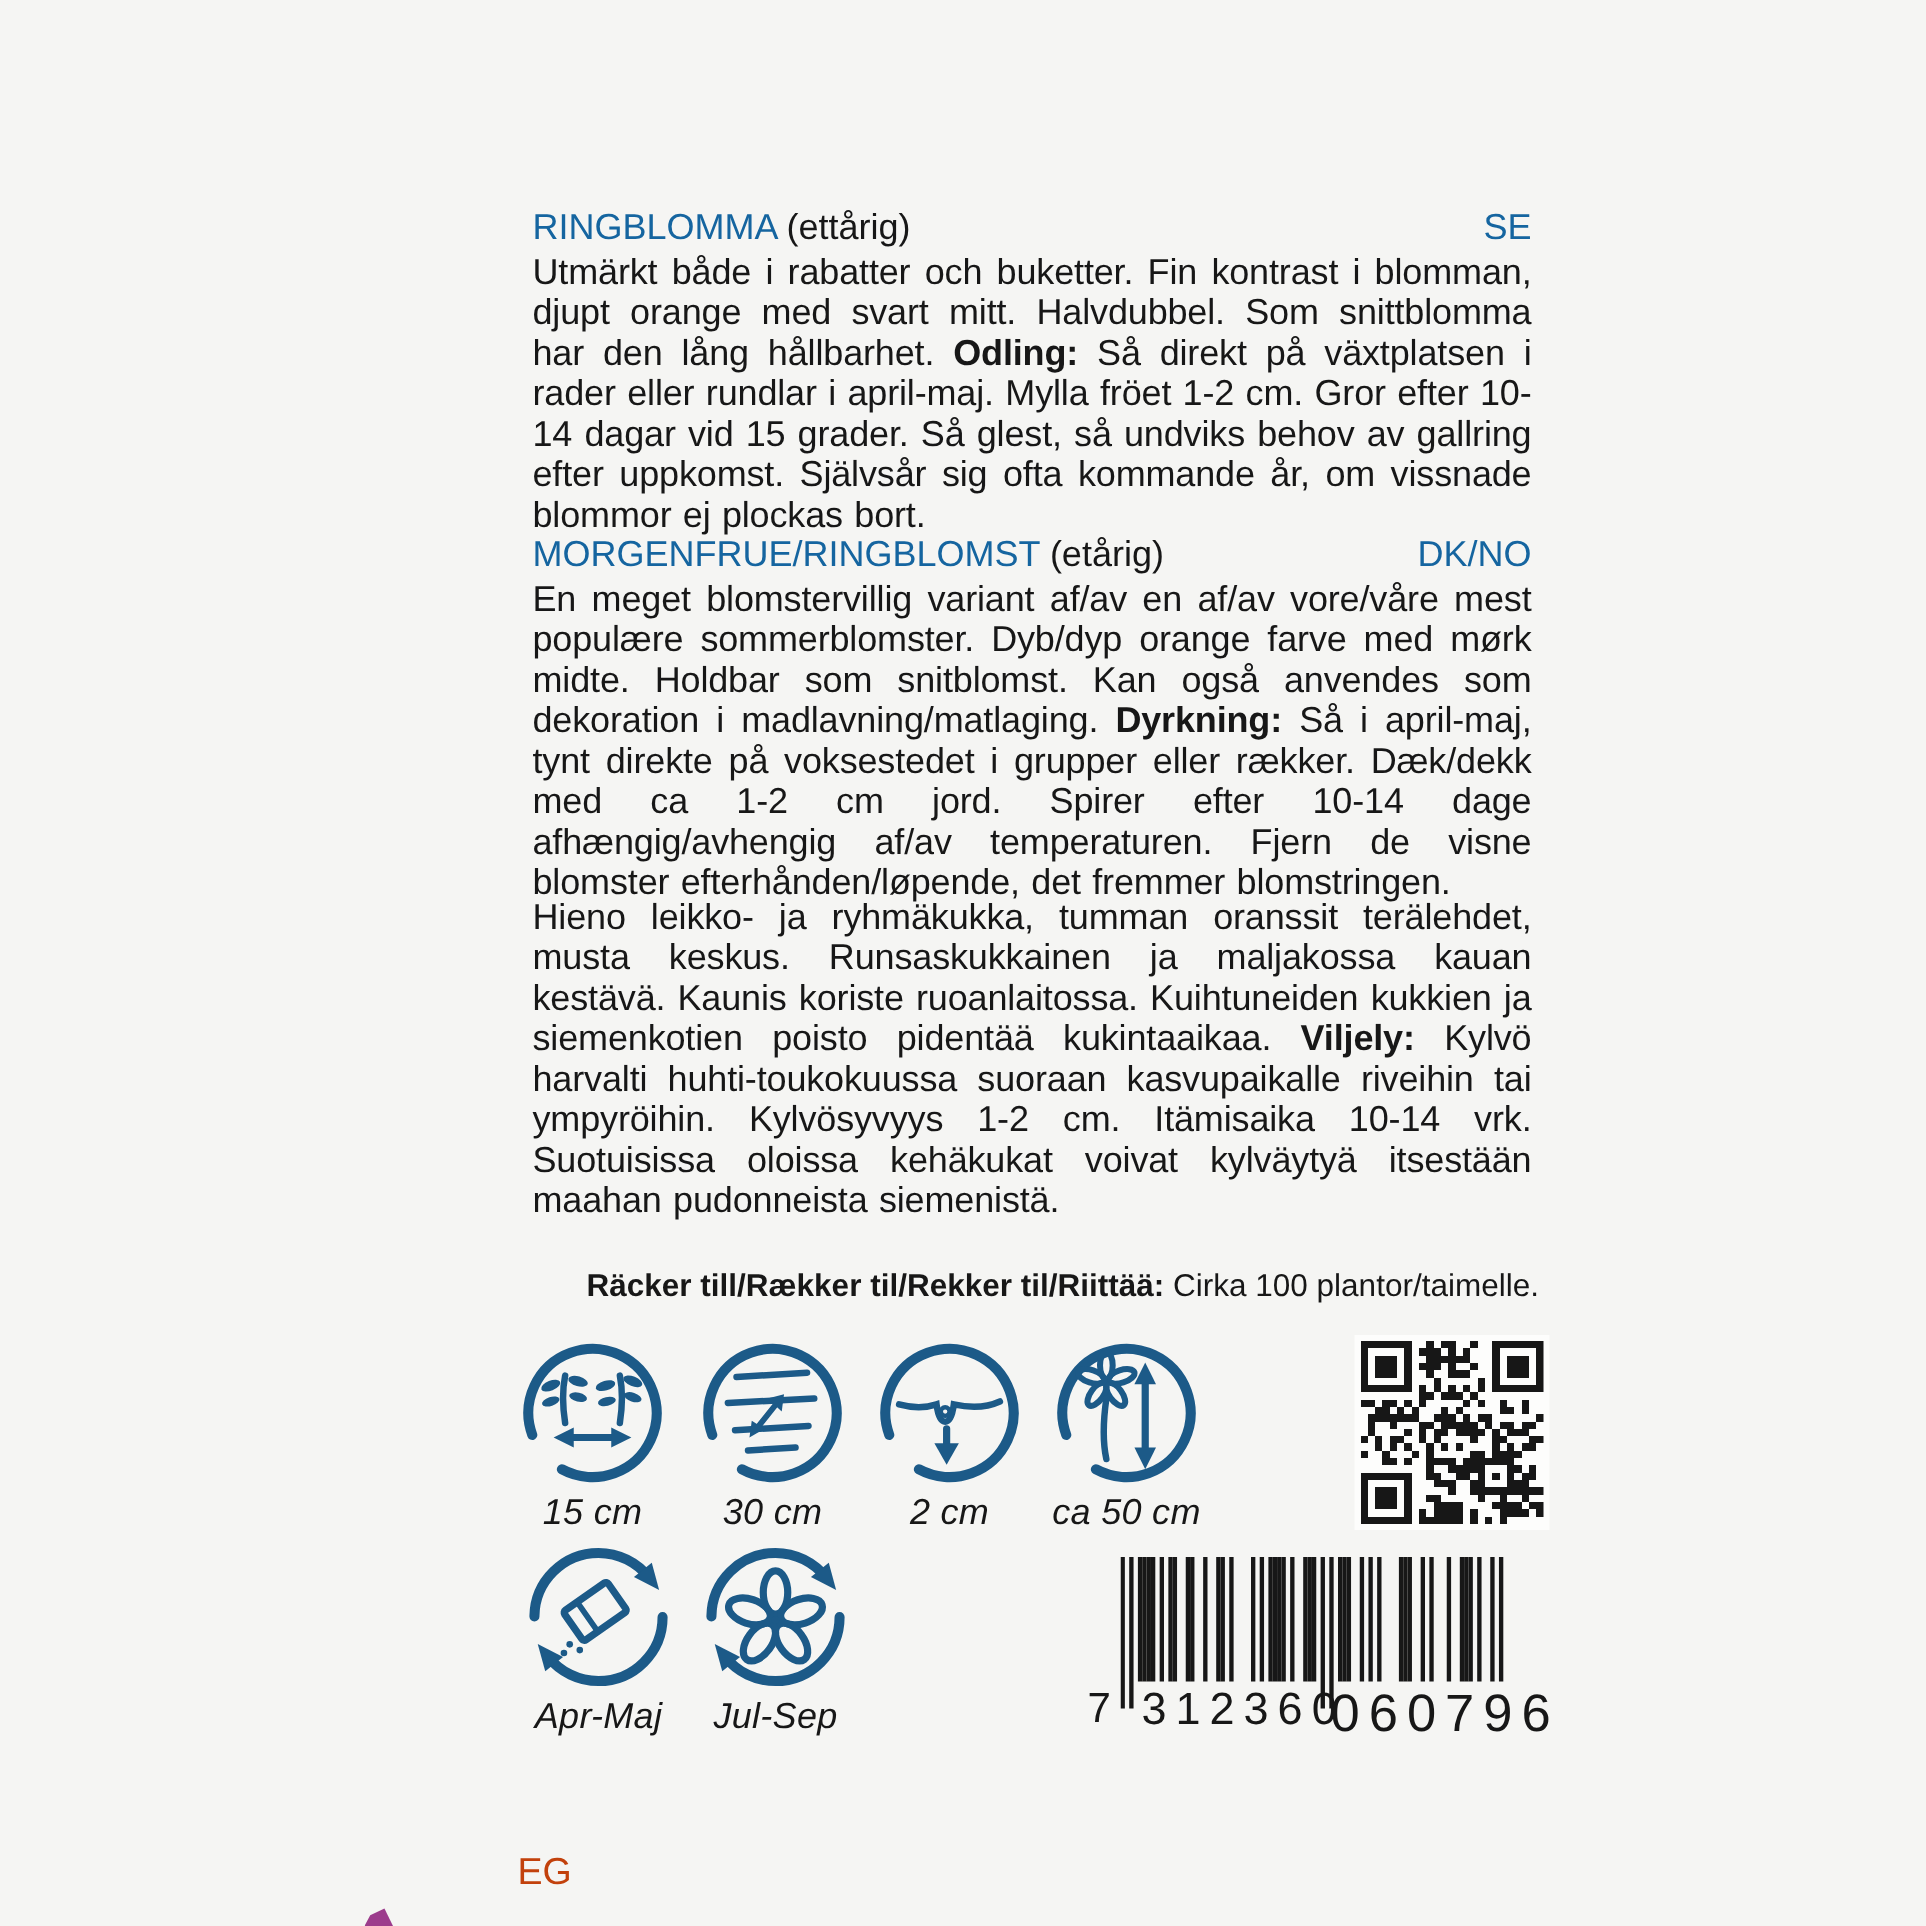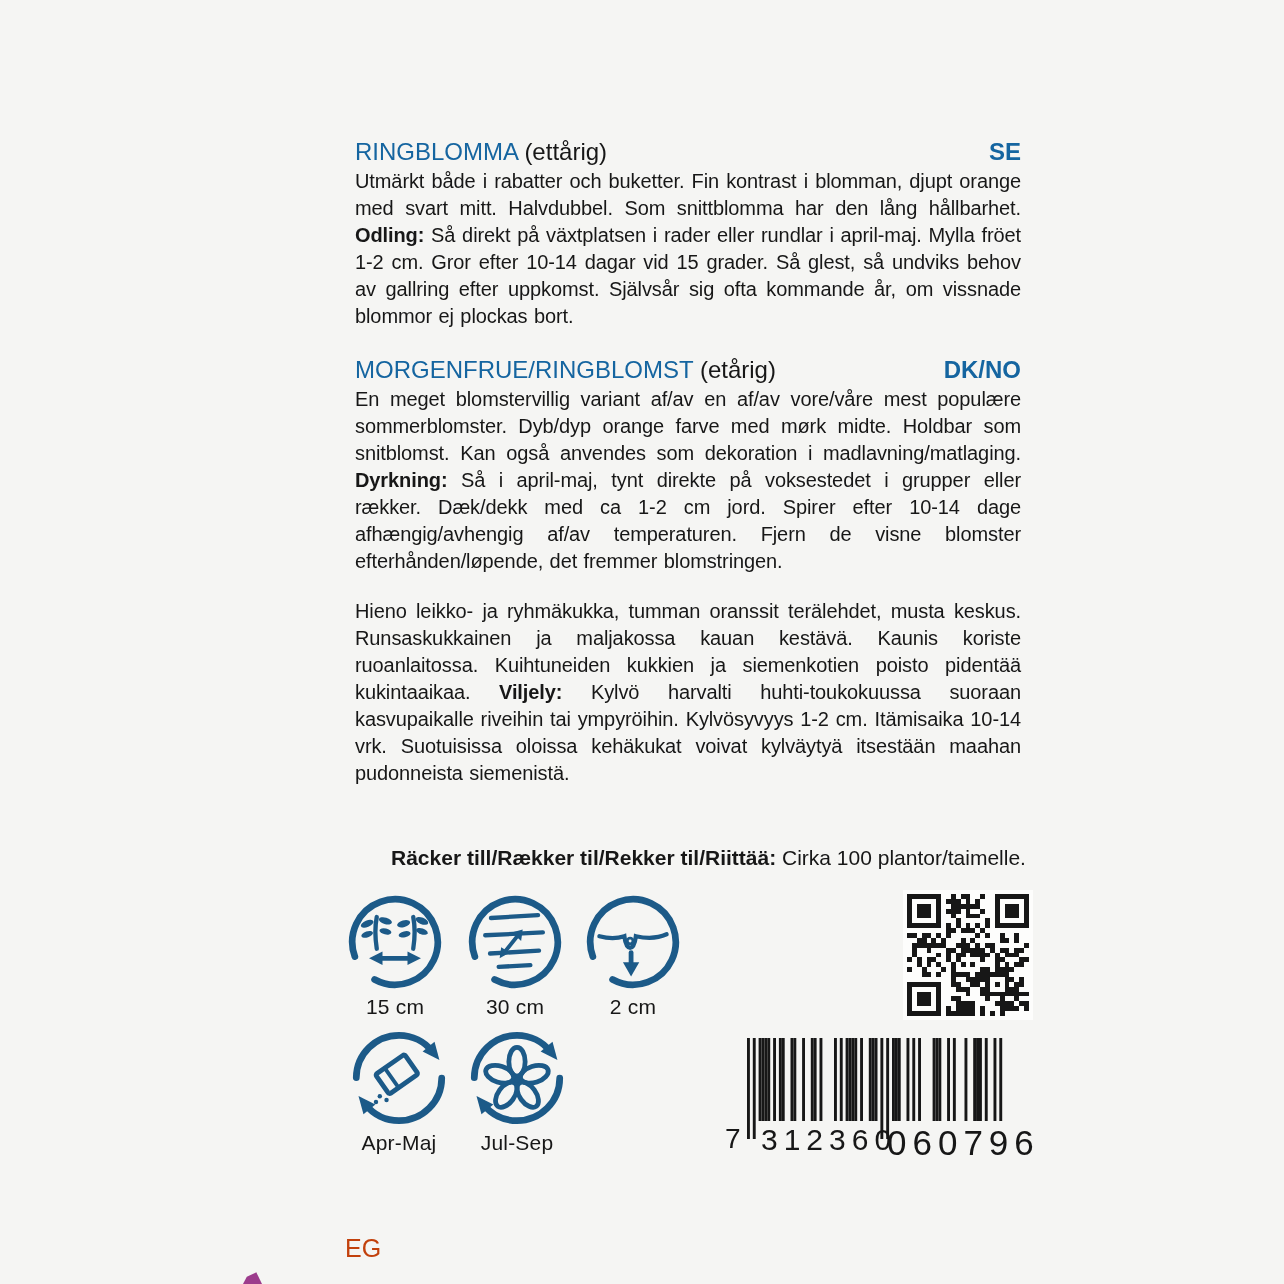--- a/index.html
+++ b/index.html
@@ -16,38 +16,38 @@
     font-family:"Liberation Sans", sans-serif;
     color:var(--ink);
     position:relative;
     overflow:hidden;
   }
   .page{position:absolute;inset:0;}
   .section{position:absolute;left:355px;width:666px;}
   .sec-head{display:flex;justify-content:space-between;align-items:baseline;font-size:24px;line-height:28px;}
   .head-title{font-weight:normal;color:var(--heading-blue);}
   .head-suffix{font-weight:normal;color:var(--ink);}
-  .head-lang{font-weight:bold;color:var(--heading-blue);text-align:right;}
+  .head-lang{font-weight:normal;color:var(--heading-blue);text-align:right;}
   .body-text{
     margin-top:2px;
-    font-size:20px;
+    font-size:24px;
     line-height:27px;
     text-align:justify;
     letter-spacing:-0.1px;
     word-spacing:1px;
   }
   .body-text b{font-weight:bold;}
   .yield-line{
     position:absolute;left:355px;top:845px;width:680px;
     font-size:21px;line-height:26px;margin-left:36px;
   }
   .yield-line b{font-weight:bold;}
   .icon-cell{position:absolute;width:130px;text-align:center;color:var(--icon-blue);}
   .icon-cell svg{display:block;margin:0 auto;}
-  .icon-label{display:block;margin-top:5px;font-size:21px;color:var(--ink);letter-spacing:0.2px;}
+  .icon-label{display:block;margin-top:5px;font-size:24px;color:var(--ink);letter-spacing:0.2px;font-style:italic;}
   .qr-wrap{position:absolute;left:903px;top:890px;width:130px;height:130px;background:#fdfdfc;padding:4px;}
   .qr-wrap svg{display:block;}
   .barcode-wrap{position:absolute;left:725px;top:1038px;width:305px;height:118px;}
   .barcode-wrap svg{display:block;position:absolute;left:22px;top:0;}
   .bc-digit-first{position:absolute;left:0px;top:85px;font-size:28px;}
   .bc-digit-left{position:absolute;left:36px;top:85px;width:118px;text-align:center;font-size:30px;letter-spacing:6px;}
   .bc-digit-right{position:absolute;left:162px;top:85px;width:118px;text-align:center;font-size:35px;letter-spacing:6px;}
   .footer-code{position:absolute;left:345px;top:1234px;font-size:25px;color:#c2410c;}
   .print-mark{
     position:absolute;left:243px;top:1271px;width:19px;height:13px;
@@ -130,20 +130,37 @@
     <svg width="96" height="96" viewBox="0 0 100 100">
       <circle class="ring" cx="50" cy="50" r="44.5" stroke-dasharray="247 32.6" transform="rotate(160 50 50)"></circle>
       <path class="ic" stroke-width="4.5" d="M15,44 C26,47 35,46 41,44 C42,52 44,56 47,56 C50,56 52,52 53,44 C62,46 74,47 85,42"></path>
       <circle class="ic" stroke-width="3" cx="47" cy="49" r="3"></circle>
       <line class="ic" stroke-width="5" x1="48" y1="61" x2="48" y2="74"></line>
       <polygon class="icf" points="48,86 39.5,71 56.5,71"></polygon>
     </svg>
     <span class="icon-label">2 cm</span>
   </div>
 
+  <div class="icon-cell" style="left:686px;top:894px">
+    <svg width="96" height="96" viewBox="0 0 100 100">
+      <circle class="ring" cx="50" cy="50" r="44.5" stroke-dasharray="247 32.6" transform="rotate(160 50 50)"></circle>
+      <g>
+        <ellipse class="ic" stroke-width="4.2" cx="36" cy="17" rx="4.4" ry="9.5"></ellipse>
+        <ellipse class="ic" stroke-width="4.2" cx="36" cy="17" rx="4.4" ry="9.5" transform="rotate(72 36 28)"></ellipse>
+        <ellipse class="ic" stroke-width="4.2" cx="36" cy="17" rx="4.4" ry="9.5" transform="rotate(144 36 28)"></ellipse>
+        <ellipse class="ic" stroke-width="4.2" cx="36" cy="17" rx="4.4" ry="9.5" transform="rotate(216 36 28)"></ellipse>
+        <ellipse class="ic" stroke-width="4.2" cx="36" cy="17" rx="4.4" ry="9.5" transform="rotate(288 36 28)"></ellipse>
+      </g>
+      <path class="ic" stroke-width="4.5" d="M36,40 C34,54 33,68 36,82"></path>
+      <line class="ic" stroke-width="5" x1="63" y1="27" x2="63" y2="77"></line>
+      <polygon class="icf" points="63,15 55.5,30 70.5,30"></polygon>
+      <polygon class="icf" points="63,89 55.5,74 70.5,74"></polygon>
+    </svg>
+    <span class="icon-label">ca 50 cm</span>
+  </div>
 
   <div class="qr-wrap">
     <svg id="qr-svg" width="122" height="122" viewBox="0 0 25 25" shape-rendering="crispEdges">
         <rect x="0" y="0" width="1" height="1" fill="#171717"></rect>
         <rect x="1" y="0" width="1" height="1" fill="#171717"></rect>
         <rect x="2" y="0" width="1" height="1" fill="#171717"></rect>
         <rect x="3" y="0" width="1" height="1" fill="#171717"></rect>
         <rect x="4" y="0" width="1" height="1" fill="#171717"></rect>
         <rect x="5" y="0" width="1" height="1" fill="#171717"></rect>
         <rect x="6" y="0" width="1" height="1" fill="#171717"></rect>

